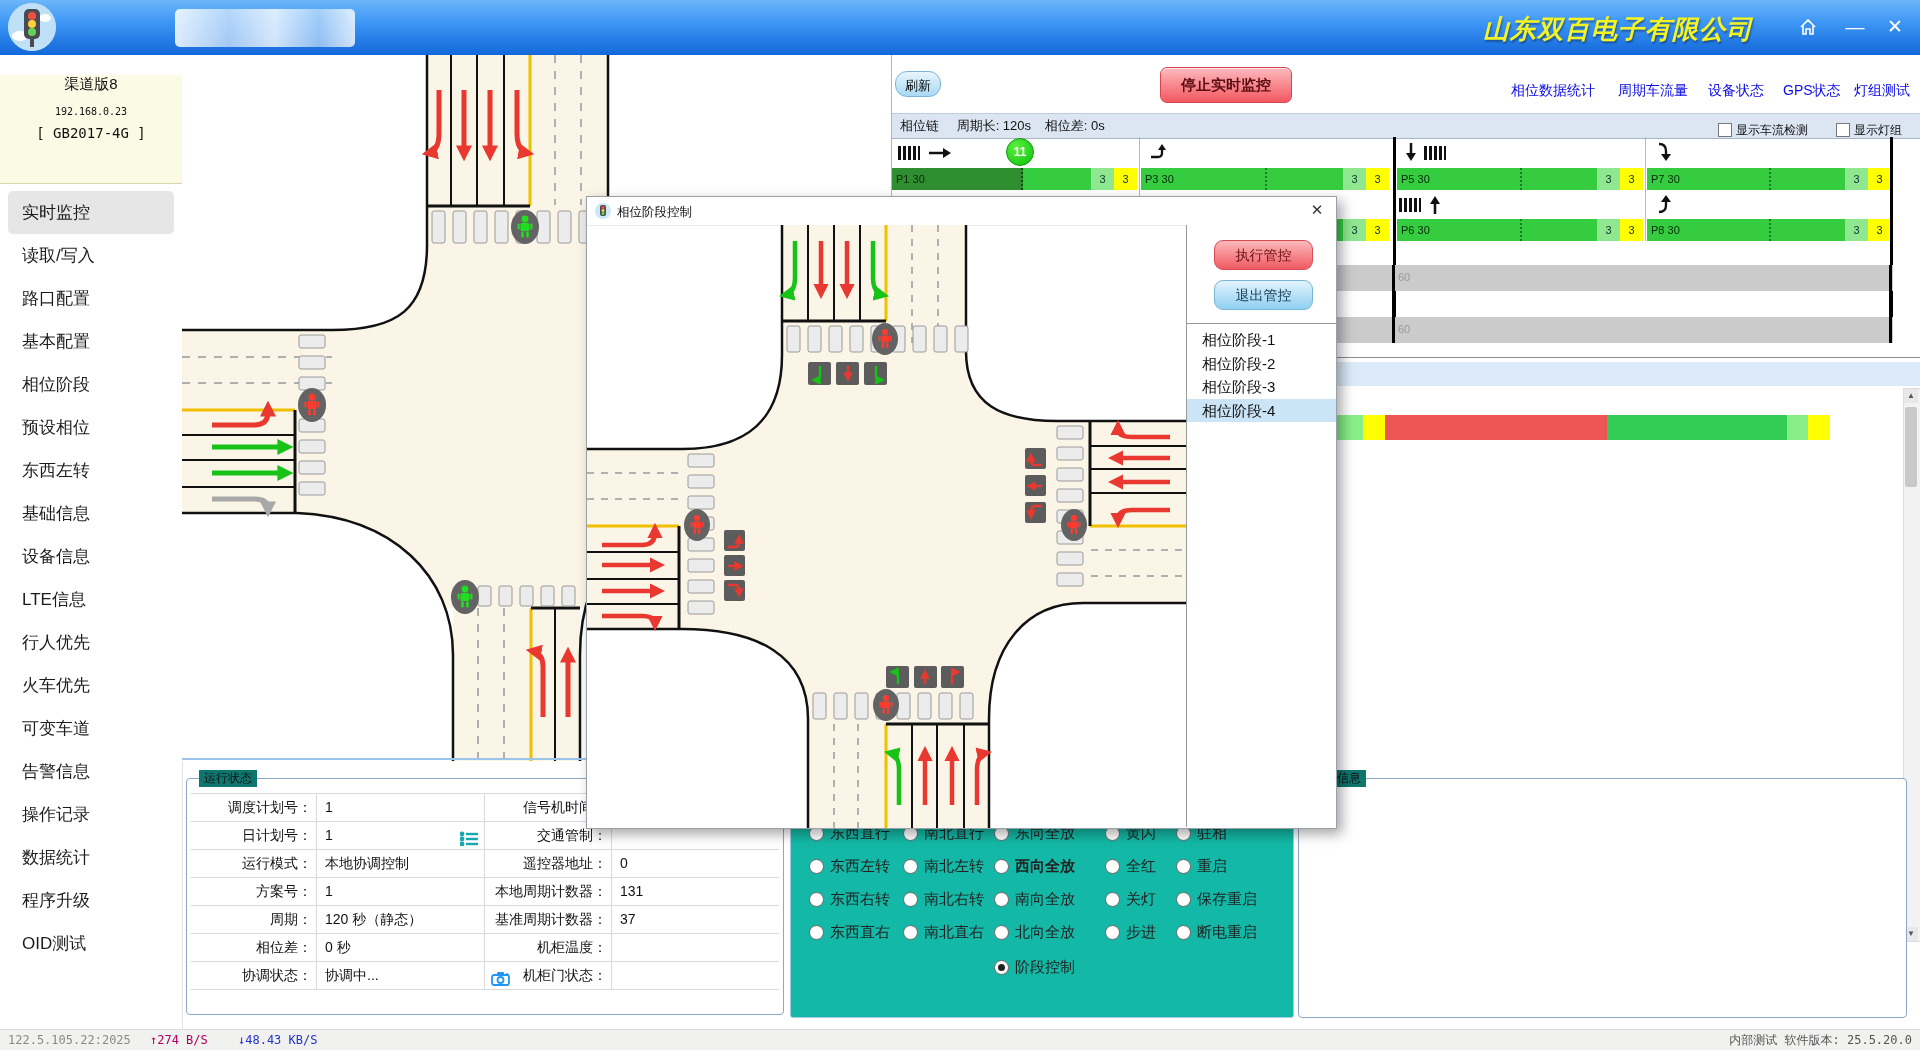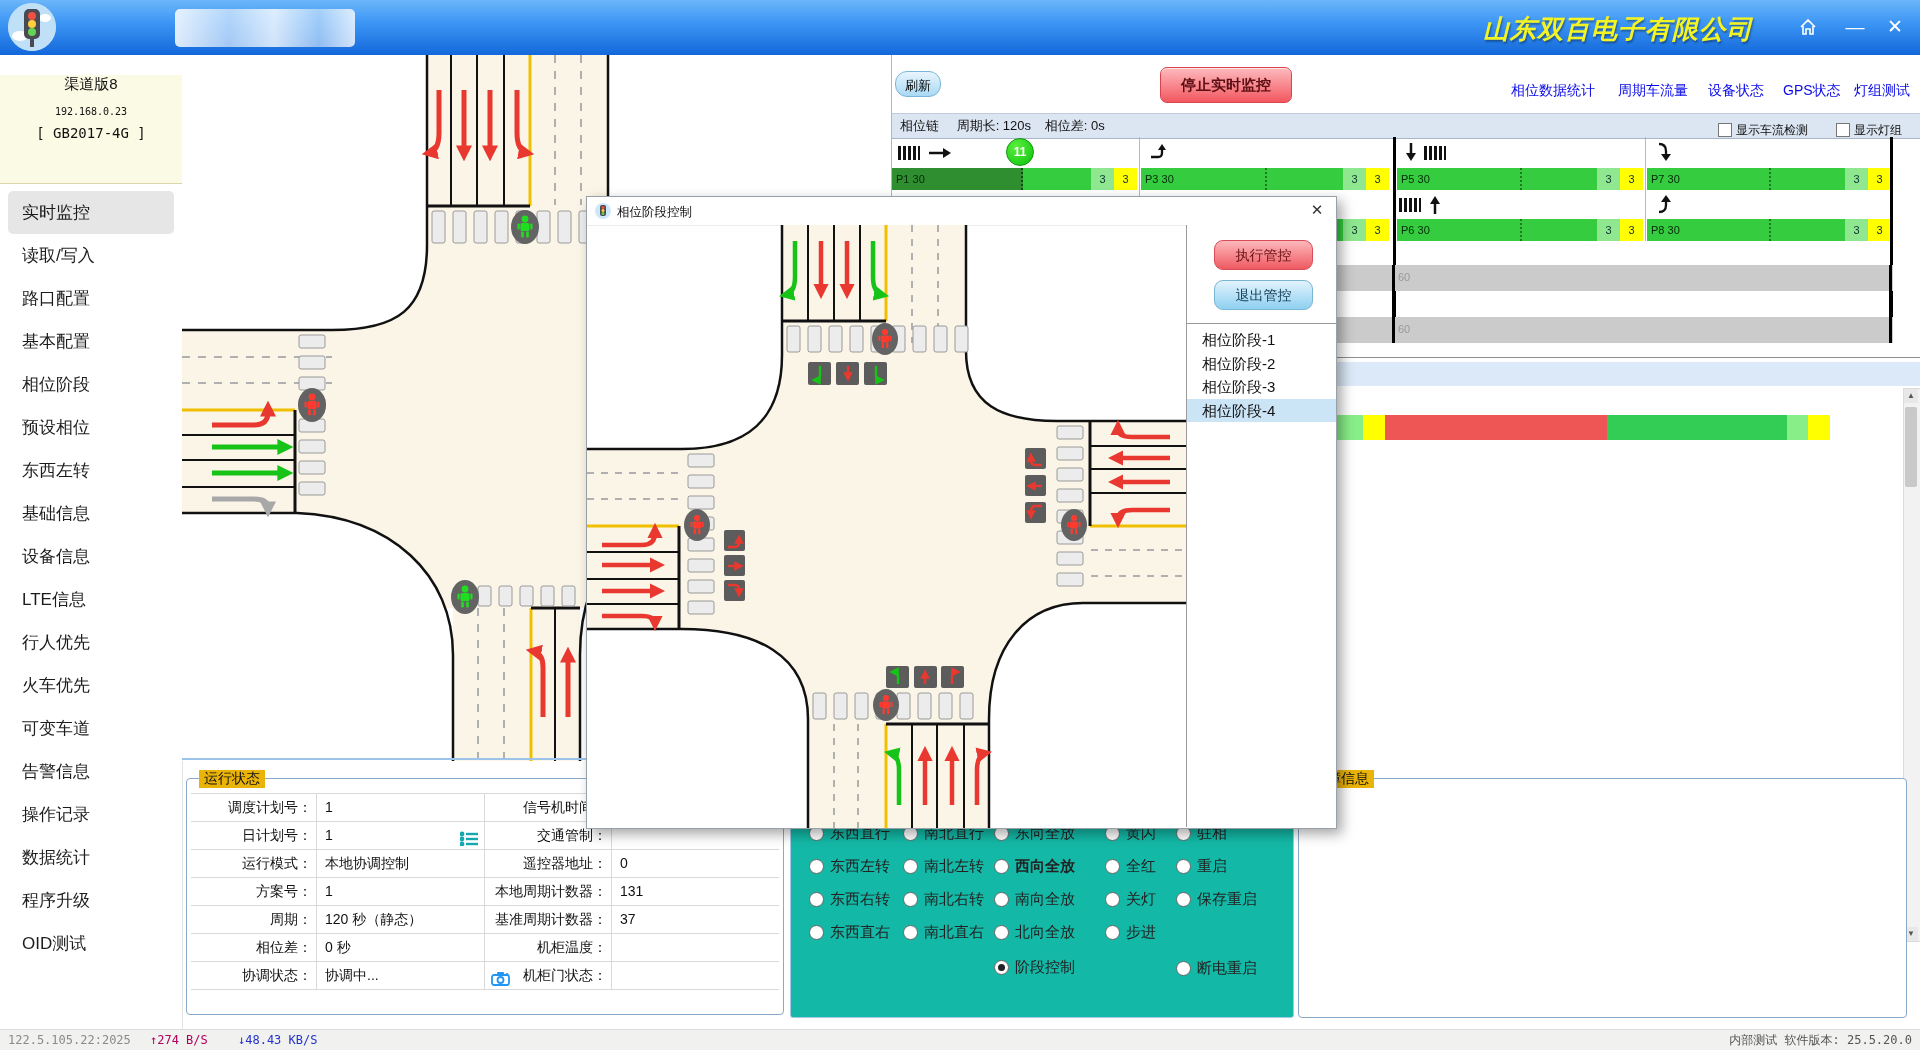--- a/index.html
+++ b/index.html
@@ -57,21 +57,21 @@
   .orow span{position:absolute;left:506px;top:6px;}
   .hline{left:0;top:302px;width:1029px;height:1px;background:#8f8f8f;}
   .bluestrip{left:0;top:307px;width:1029px;height:24px;background:#dce9f8;}
   .lampbar{left:0;top:360px;height:25px;display:flex;}
   .lampbar div{height:25px;}
   .vscroll{left:1011px;top:333px;width:16px;height:552px;background:#f2f2f2;border:1px solid #dcdcdc;}
   .vscroll .ar{position:absolute;left:0;width:14px;height:14px;font-size:8px;text-align:center;line-height:14px;color:#555;background:#e8e8e8;}
   .vscroll .thumb{position:absolute;left:1px;top:18px;width:12px;height:80px;background:#c9c9c9;border-radius:2px;}
   
   .gbox{border:1px solid #8aa8c8;border-radius:4px;background:#fff;}
-  .gbox .glabel{position:absolute;top:-9px;left:12px;background:#eab308;padding:0 5px;font-size:14px;text-align:center;}
+  .gbox .glabel{position:absolute;top:-9px;left:12px;background:#0f766e;padding:0 5px;font-size:12px;text-align:center;}
   .rs-grid{left:4px;top:14px;width:588px;display:grid;grid-template-columns:126px 168px 127px 167px;border-top:1px solid #d9d9d9;}
   .rs-grid .c{height:27px;line-height:27px;font-size:14px;border-bottom:1px solid #d9d9d9;white-space:nowrap;overflow:visible;position:relative;}
   .rs-grid .lab{text-align:right;padding-right:4px;border-right:1px solid #d9d9d9;}
   .rs-grid .val{padding-left:8px;border-right:1px solid #d9d9d9;}
   .rs-grid .val.last{border-right:none;}
   .midbox{left:790px;top:765px;width:502px;height:251px;border:1px solid #a9c8e8;border-radius:3px;background:#14b8a6;}
   .radio{position:absolute;display:flex;align-items:center;gap:6px;font-size:15px;color:#222;cursor:pointer;}
   .rb{width:13px;height:13px;border:1px solid #666;border-radius:50%;background:#fff;position:relative;flex:0 0 13px;}
   .radio.sel .rb::after{content:"";position:absolute;left:3px;top:3px;width:7px;height:7px;border-radius:50%;background:#222;}
   
@@ -593,21 +593,21 @@
         <span>南北直右</span>
       </span>
     <span class="radio" style="left:203px;top:157px;">
         <i class="rb"></i>
         <span>北向全放</span>
       </span>
     <span class="radio" style="left:314px;top:157px;">
         <i class="rb"></i>
         <span>步进</span>
       </span>
-    <span class="radio" style="left:385px;top:157px;margin-top:36px;">
+    <span class="radio" style="left:385px;top:157px;">
         <i class="rb"></i>
         <span>断电重启</span>
       </span>
 
     <span class="radio sel" style="left:203px;top:192px;">
         <i class="rb"></i>
         <span>阶段控制</span>
       </span>
   </div>
 

